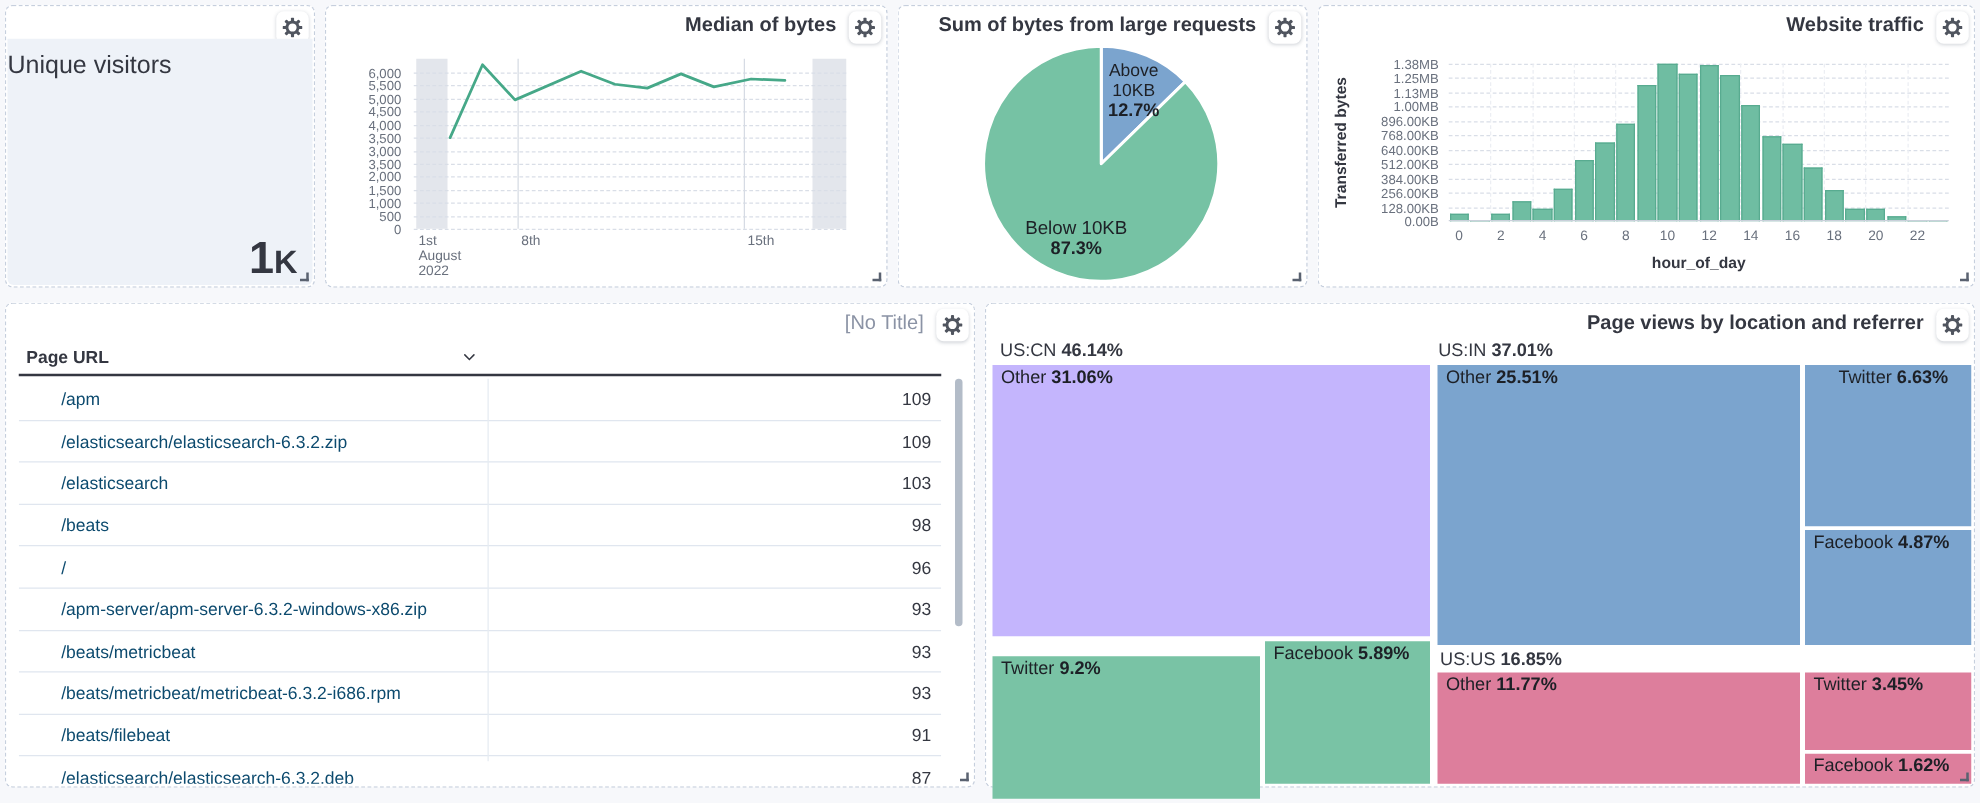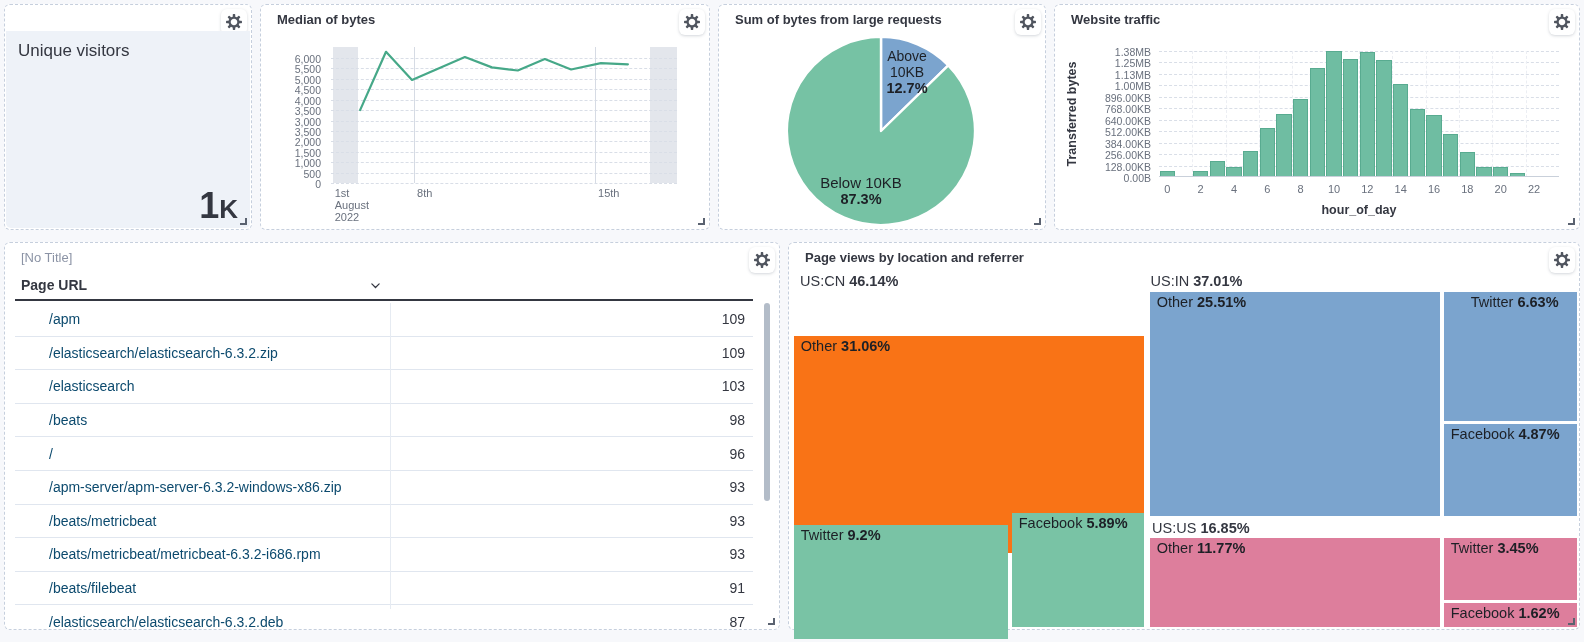--- a/index.html
+++ b/index.html
@@ -1,28 +1,28 @@
 <!DOCTYPE html>
 <html><head>
 <meta charset="utf-8">
 <style>
   * { margin:0; padding:0; box-sizing:border-box; }
   html,body { width:1584px; height:642px; overflow:hidden; }
   body { background:#f7f8fb; font-family:"Liberation Sans", sans-serif; color:#343741; position:relative; }
   .stage { position:absolute; inset:0; }
 
   .panel { position:absolute; background:#fff; border:1px dashed #c6cfdd; border-radius:6px; }
-  .panel-title { position:absolute; top:7px; left:16px; right:40px; font-size:13px; font-weight:700; color:#343741; white-space:nowrap; overflow:hidden; }
+  .panel-title { position:absolute; top:7px; left:16px; right:40px; font-size:16px; font-weight:700; color:#343741; white-space:nowrap; overflow:hidden;text-align:right; }
   .panel-title.untitled { color:#8b93a5; font-weight:400; }
   .gear { position:absolute; top:4px; right:4px; width:26px; height:26px; background:#fff; border:none; border-radius:6px; box-shadow:0 1px 3px rgba(80,90,110,.25); display:flex; align-items:center; justify-content:center; cursor:pointer; }
   .rsz { position:absolute; right:4px; bottom:4px; width:7px; height:7px; border-right:2px solid #5a6270; border-bottom:2px solid #5a6270; }
 
   
   .metric-body { position:absolute; left:1px; right:1px; top:26px; bottom:1px; background:#eef2f8; border-radius:0 0 5px 5px; }
-  .metric-label { position:absolute; top:10px; left:12px; font-size:17px; color:#343741; }
+  .metric-label { position:absolute; top:10px; left:0; font-size:20px; color:#343741; }
   .metric-value { position:absolute; right:12px; bottom:4px; font-weight:600; color:#343741; line-height:1;margin-left:44px; }
   .metric-value .num { font-size:36px; }
   .metric-value .unit { font-size:26px; }
 
   
   .abs { position:absolute; }
   .ytick { position:absolute; right:4px; font-size:10.5px; color:#69707d; white-space:nowrap; }
   .xtick { position:absolute; top:2px; font-size:11px; color:#69707d; line-height:12px; }
   .hgrid { position:absolute; left:0; right:0; height:0; border-top:1px dashed #d9dee7; }
   .vgrid { position:absolute; top:0; bottom:0; width:0; border-left:1px solid #d6dbe4; }
@@ -375,21 +375,21 @@
       <rect x="-1.4" y="-9" width="2.8" height="4" rx="0.8" transform="rotate(180)"></rect>
       <rect x="-1.4" y="-9" width="2.8" height="4" rx="0.8" transform="rotate(225)"></rect>
       <rect x="-1.4" y="-9" width="2.8" height="4" rx="0.8" transform="rotate(270)"></rect>
       <rect x="-1.4" y="-9" width="2.8" height="4" rx="0.8" transform="rotate(315)"></rect>
     </g>
     <circle r="5" fill="none" stroke="#50555f" stroke-width="2.6"></circle>
   </svg>
       </button>
     <div class="tm">
         <div class="tm-glabel" style="left: 0.9%; top: 0.6%;"><span>US:CN </span><b>46.14%</b></div>
-        <div class="tm-cell" style="left: 0.1%; top: 5.9%; width: 44.7%; height: 61%; background: #f97316; margin-top: 44px;"><span>Other </span><b>31.06%</b></div>
+        <div class="tm-cell" style="left: 0.1%; top: 5.9%; width: 44.7%; height: 61%; background: #c4b5fd;"><span>Other </span><b>31.06%</b></div>
         <div class="tm-cell" style="left: 0.1%; top: 68%; width: 27.3%; height: 32%; background: rgb(121, 195, 165); margin-top: 12px;"><span>Twitter </span><b>9.2%</b></div>
         <div class="tm-cell" style="left: 27.9%; top: 68%; width: 16.9%; height: 32%; background: rgb(121, 195, 165);"><span>Facebook </span><b>5.89%</b></div>
         <div class="tm-glabel" style="left: 45.6%; top: 0.6%;"><span>US:IN </span><b>37.01%</b></div>
         <div class="tm-cell" style="left: 45.5%; top: 5.9%; width: 37%; height: 62.9%; background: rgb(123, 164, 206);"><span>Other </span><b>25.51%</b></div>
         <div class="tm-cell" style="left: 83%; top: 5.9%; width: 17%; height: 36.1%; background: rgb(123, 164, 206); padding-left: 27px;"><span>Twitter </span><b>6.63%</b></div>
         <div class="tm-cell" style="left: 83%; top: 43%; width: 17%; height: 25.8%; background: rgb(123, 164, 206);"><span>Facebook </span><b>4.87%</b></div>
         <div class="tm-glabel" style="left: 45.8%; top: 70%;"><span>US:US </span><b>16.85%</b></div>
         <div class="tm-cell" style="left: 45.5%; top: 75%; width: 37%; height: 25%; background: rgb(221, 126, 156);"><span>Other </span><b>11.77%</b></div>
         <div class="tm-cell" style="left: 83%; top: 75%; width: 17%; height: 17.4%; background: rgb(221, 126, 156);"><span>Twitter </span><b>3.45%</b></div>
         <div class="tm-cell" style="left: 83%; top: 93.3%; width: 17%; height: 6.7%; background: rgb(221, 126, 156);"><span>Facebook </span><b>1.62%</b></div>

